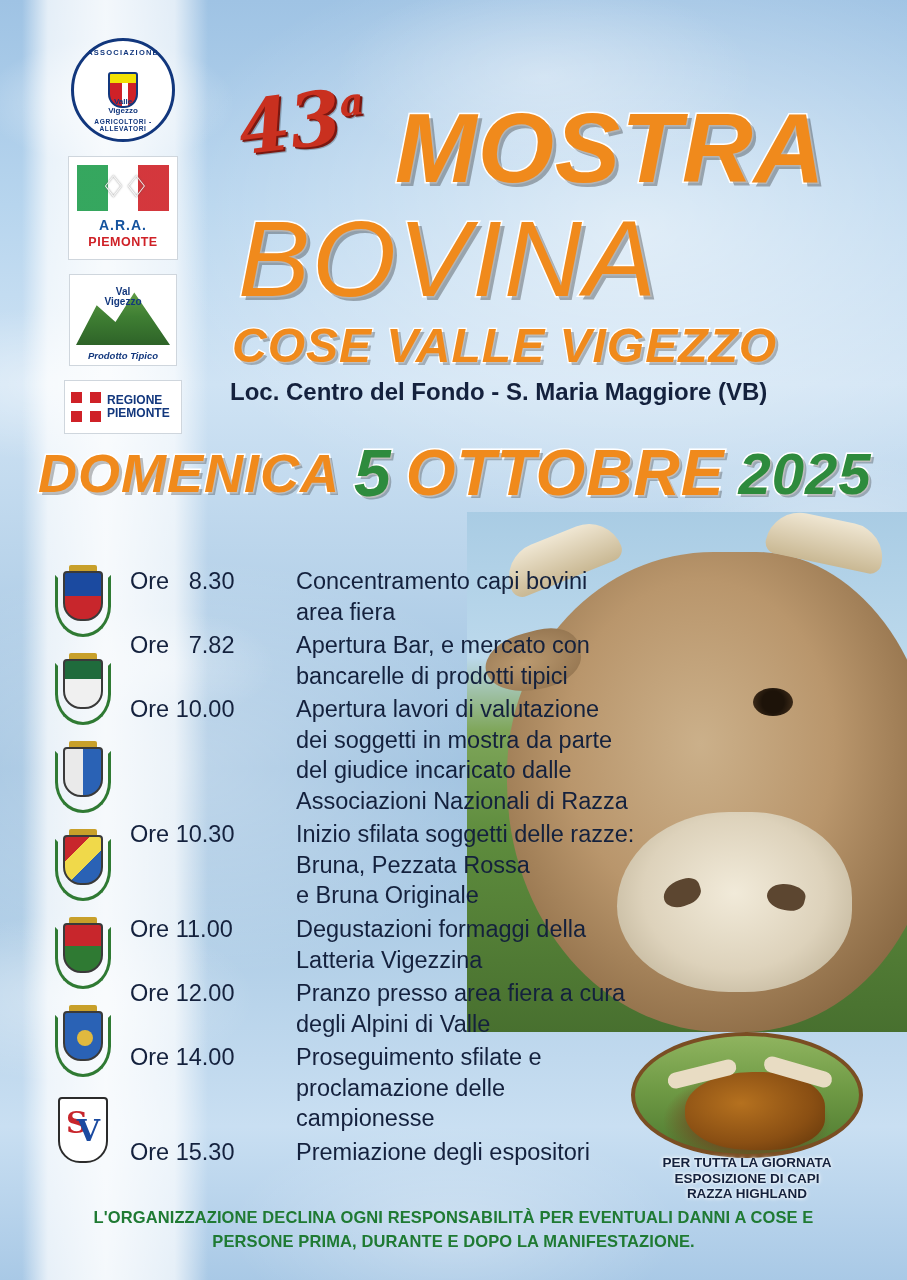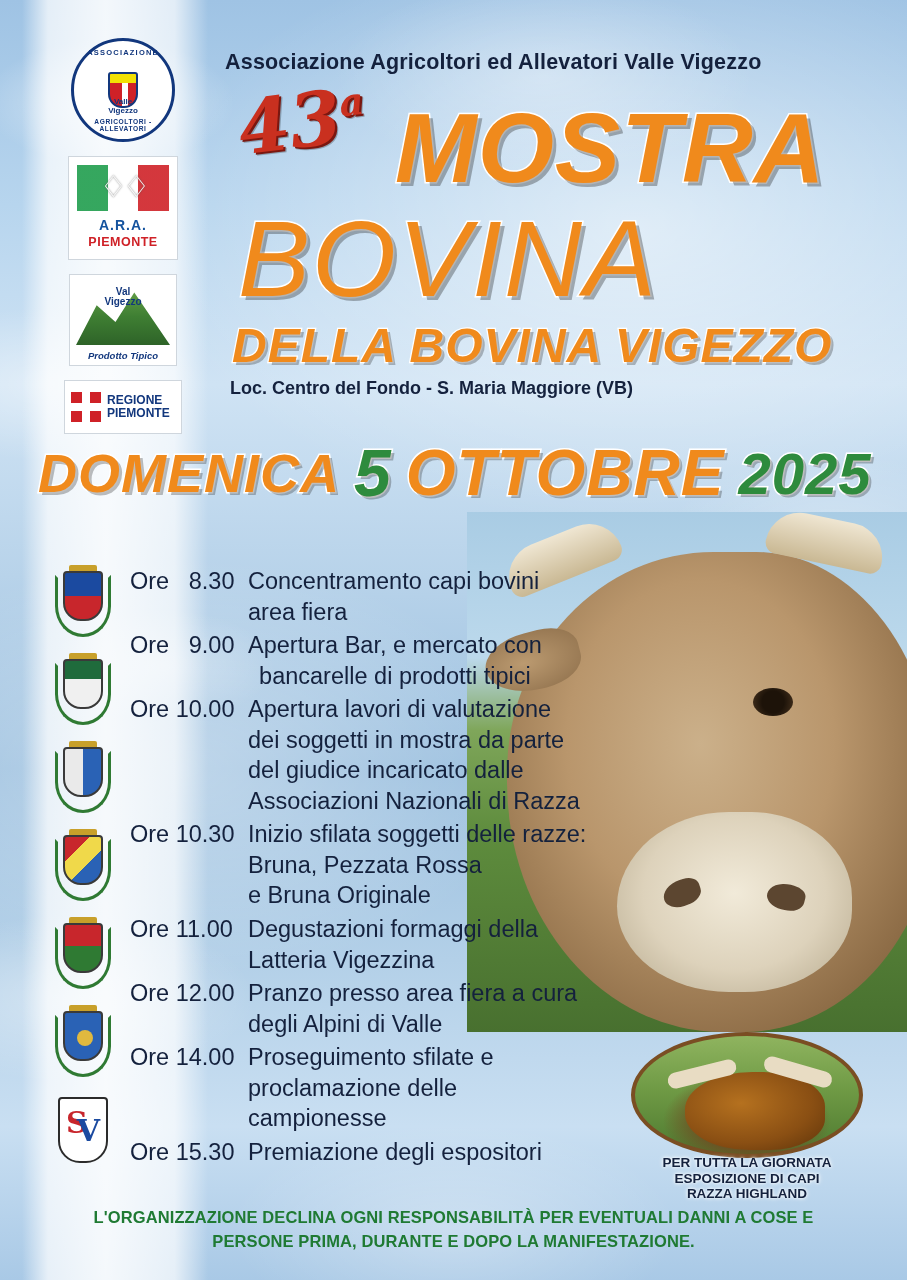--- a/index.html
+++ b/index.html
@@ -170,21 +170,21 @@
     position: absolute; left: 232px; top: 318px;
     font-size: 48px; font-weight: bold; font-style: italic;
     color: #f08a1c; letter-spacing: 1px;
     -webkit-text-stroke: 2.5px #ffffff;
     paint-order: stroke fill;
     text-shadow: 3px 3px 0 rgba(40,40,40,.30);
     z-index: 5;
   }
   .loc-line {
     position: absolute; left: 230px; top: 378px;
-    font-size: 18px; font-weight: bold; color: #14213d;
+    font-size: 24px; font-weight: bold; color: #14213d;
     z-index: 5;
   }
 
   
   .date-bar {
     position: absolute; left: 38px; top: 440px; width: 840px; height: 66px;
     z-index: 7; display: flex; align-items: center; gap: 14px;
   }
   .date-bar span {
     font-size: 56px; font-weight: bold; font-style: italic;
@@ -332,20 +332,21 @@
     display: flex; align-items: flex-start; margin-bottom: 3px;
   }
   .prog-time {
     width: 118px; flex: 0 0 118px; text-align: left;
     font-size: 23.5px; color: #14213d; line-height: 1.30;
     white-space: pre;
   }
   .prog-desc {
     font-size: 23.5px; color: #14213d; line-height: 1.30;
     white-space: pre-line;
+    margin-left: 48px;
   }
 
   
   .disclaimer {
     position: absolute; left: 0; right: 0; bottom: 26px;
     text-align: center; z-index: 9;
     font-size: 16.5px; font-weight: bold; color: #1f7a33;
     line-height: 1.5; letter-spacing: .1px;
     padding: 0 60px;
   }
@@ -397,28 +398,27 @@
 
     <div class="logo-rp">
       <div class="cross"></div>
       <div class="rp-txt">
         <div>REGIONE</div>
         <div>PIEMONTE</div>
       </div>
     </div>
   </div>
 
-  <div class="assoc-line">Associazione Agricoltori ed Allevatori Valle Vigezzo</div>
 
   <div class="title-43">
     <span>43</span><sup>a</sup>
   </div>
   <div class="big-mostra">MOSTRA</div>
   <div class="big-bovina">BOVINA</div>
-  <div class="sub-della">DELLA BOVINA VIGEZZO</div>
+  <div class="sub-della">COSE VALLE VIGEZZO</div>
   <div class="loc-line">Loc. Centro del Fondo - S. Maria Maggiore (VB)</div>
 
   <div class="date-bar">
     <span class="d-dom">DOMENICA</span>
     <span class="d-num">5</span>
     <span class="d-mon">OTTOBRE</span>
     <span class="d-yr">2025</span>
   </div>
 
   <div class="crests">
@@ -457,22 +457,22 @@
       </div>
   </div>
 
   <div class="program">
     <div class="prog-row">
       <div class="prog-time">Ore   8.30</div>
       <div class="prog-desc" style="white-space: pre-line;">Concentramento capi bovini
 area fiera</div>
     </div>
     <div class="prog-row">
-      <div class="prog-time">Ore   9.00</div>
-      <div class="prog-desc" style="white-space: pre-line; text-align: center;">Apertura Bar, e mercato con
+      <div class="prog-time">Ore   7.82</div>
+      <div class="prog-desc" style="white-space: pre-line;">Apertura Bar, e mercato con
 bancarelle di prodotti tipici</div>
     </div>
     <div class="prog-row">
       <div class="prog-time">Ore 10.00</div>
       <div class="prog-desc" style="white-space: pre-line;">Apertura lavori di valutazione
 dei soggetti in mostra  da parte
 del giudice incaricato dalle
 Associazioni Nazionali di Razza</div>
     </div>
     <div class="prog-row">

